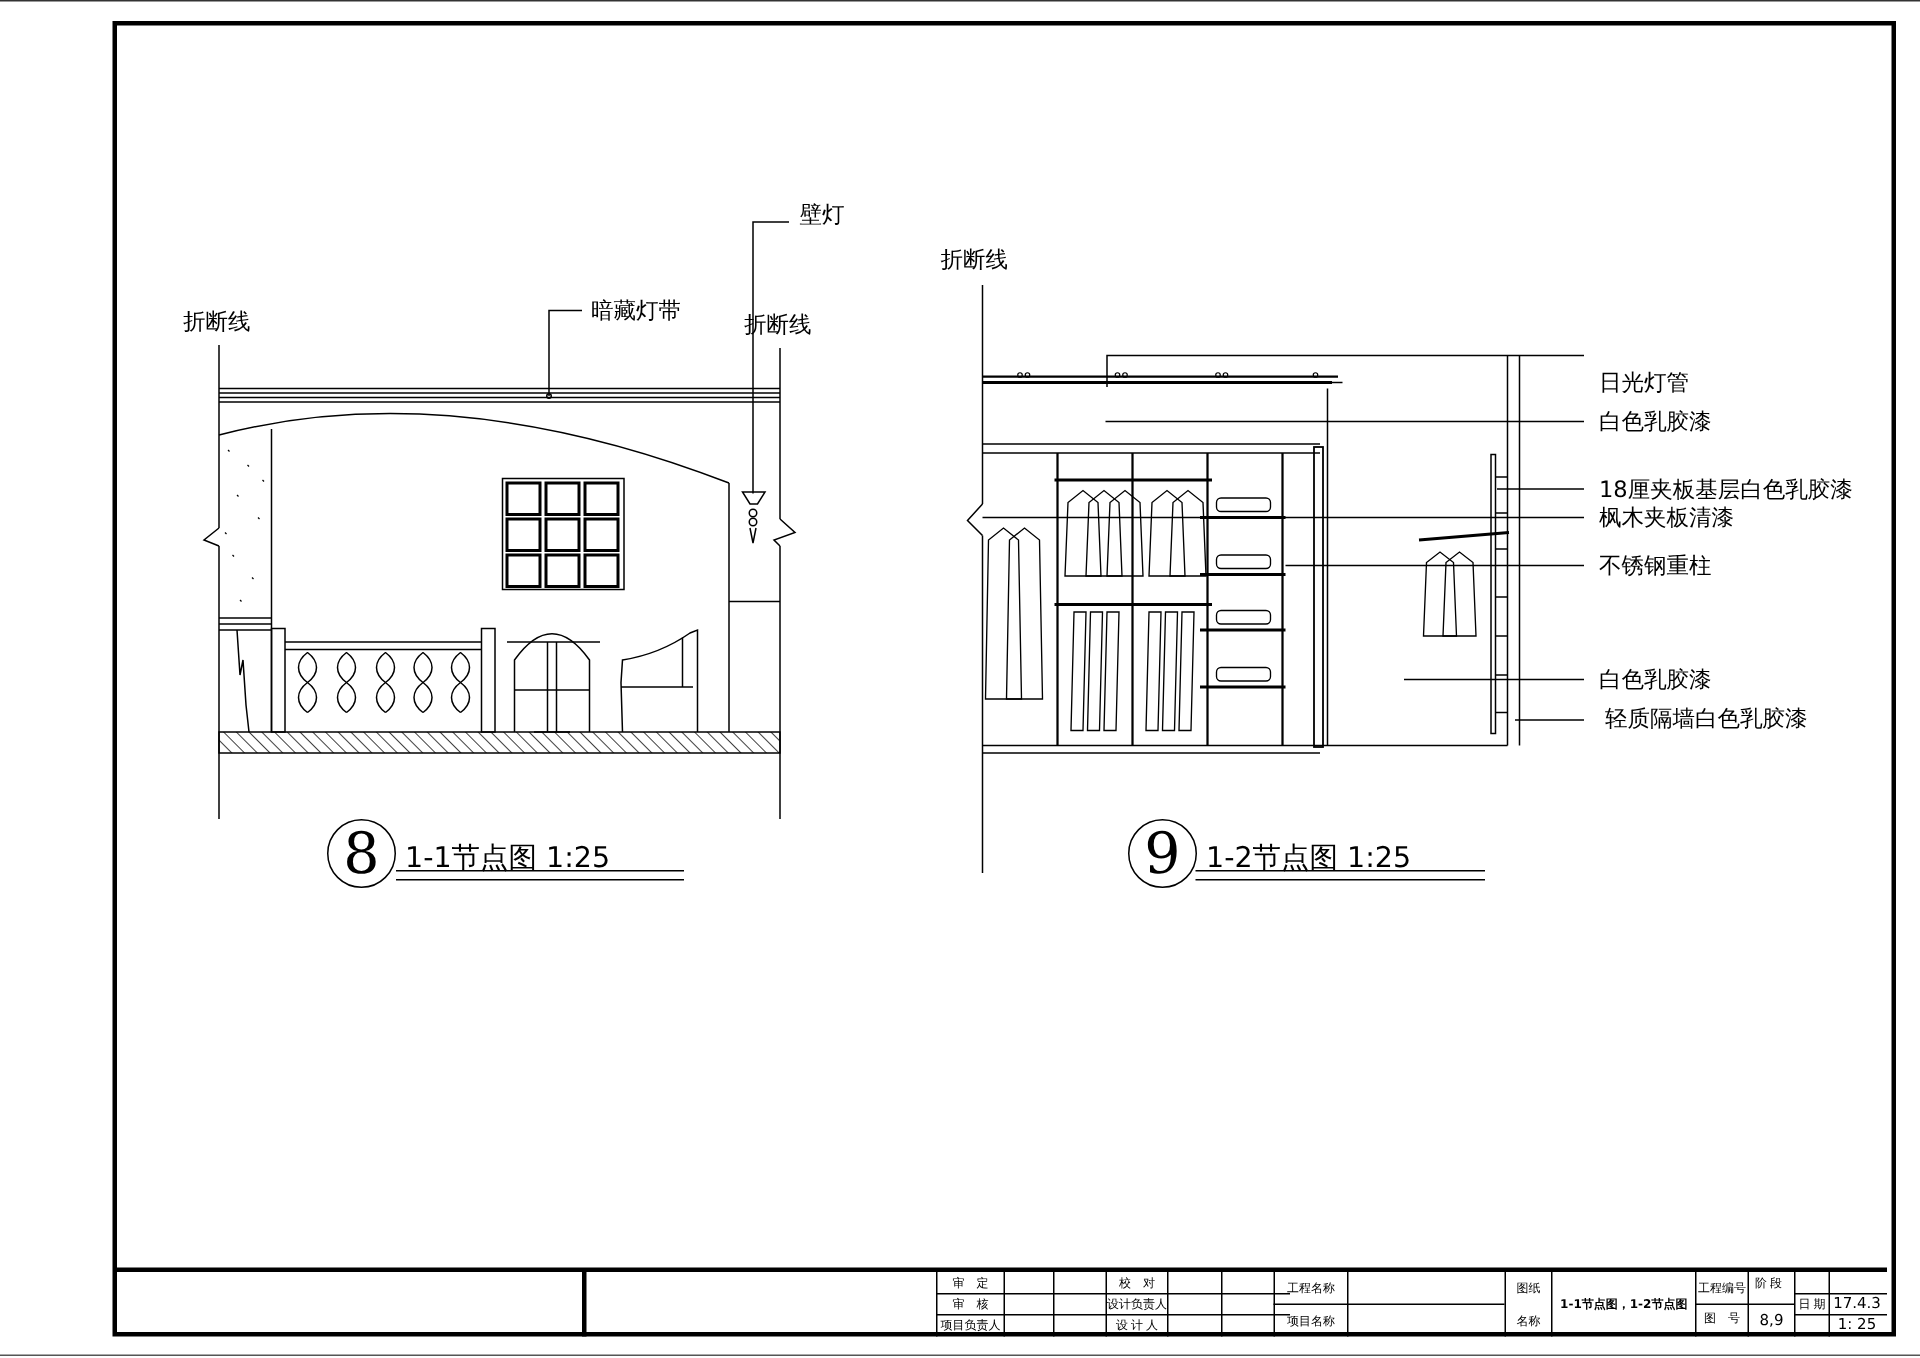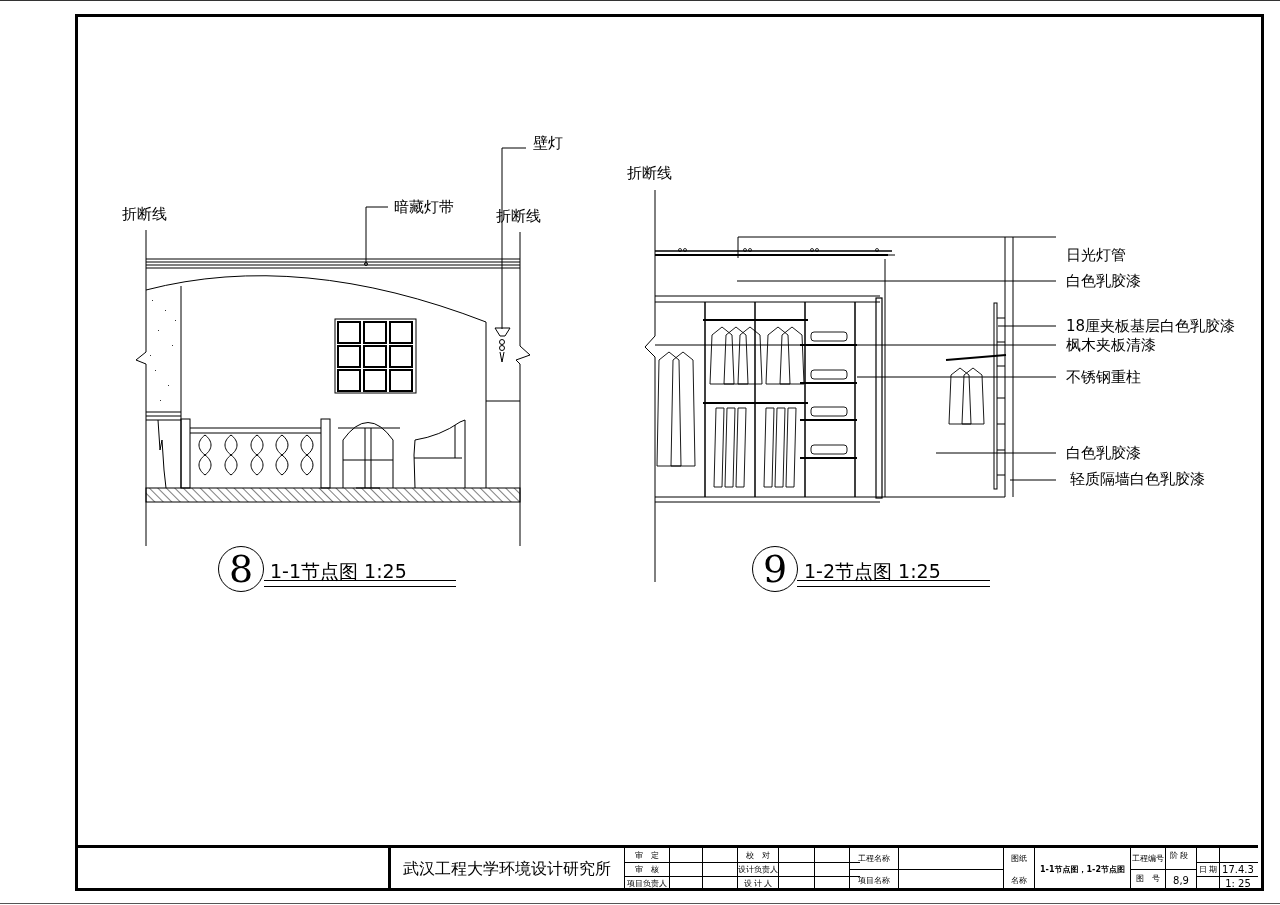--- a/index.html
+++ b/index.html
@@ -236,21 +236,20 @@
 <div class="title-ul" style="left:264px;top:580px;width:192px;"></div>
 
 <div class="title-row" style="left:752px;top:546px;">
   <div class="title-num">9</div>
   <div class="title-text">1-2节点图 1:25</div>
 </div>
 <div class="title-ul" style="left:797px;top:580px;width:193px;"></div>
 
 <div class="tb">
   <div class="vthick" style="left:310px;"></div>
-  <div class="tb-cell inst" style="left:313px;top:0;width:232px;height:43px;">武汉工程大学环境设计研究所</div>
   <div class="vline" style="left:546px;"></div>
 
   <div class="hline" style="left:546px;top:14px;width:236px;"></div>
   <div class="hline" style="left:546px;top:28px;width:236px;"></div>
   <div class="tb-cell" style="left:547px;top:0;width:44px;height:14px;">审　定</div>
   <div class="tb-cell" style="left:547px;top:14px;width:44px;height:14px;">审　核</div>
   <div class="tb-cell" style="left:547px;top:28px;width:44px;height:15px;">项目负责人</div>
   <div class="vline" style="left:591px;"></div>
   <div class="vline" style="left:624px;"></div>
   <div class="vline" style="left:659px;"></div>

